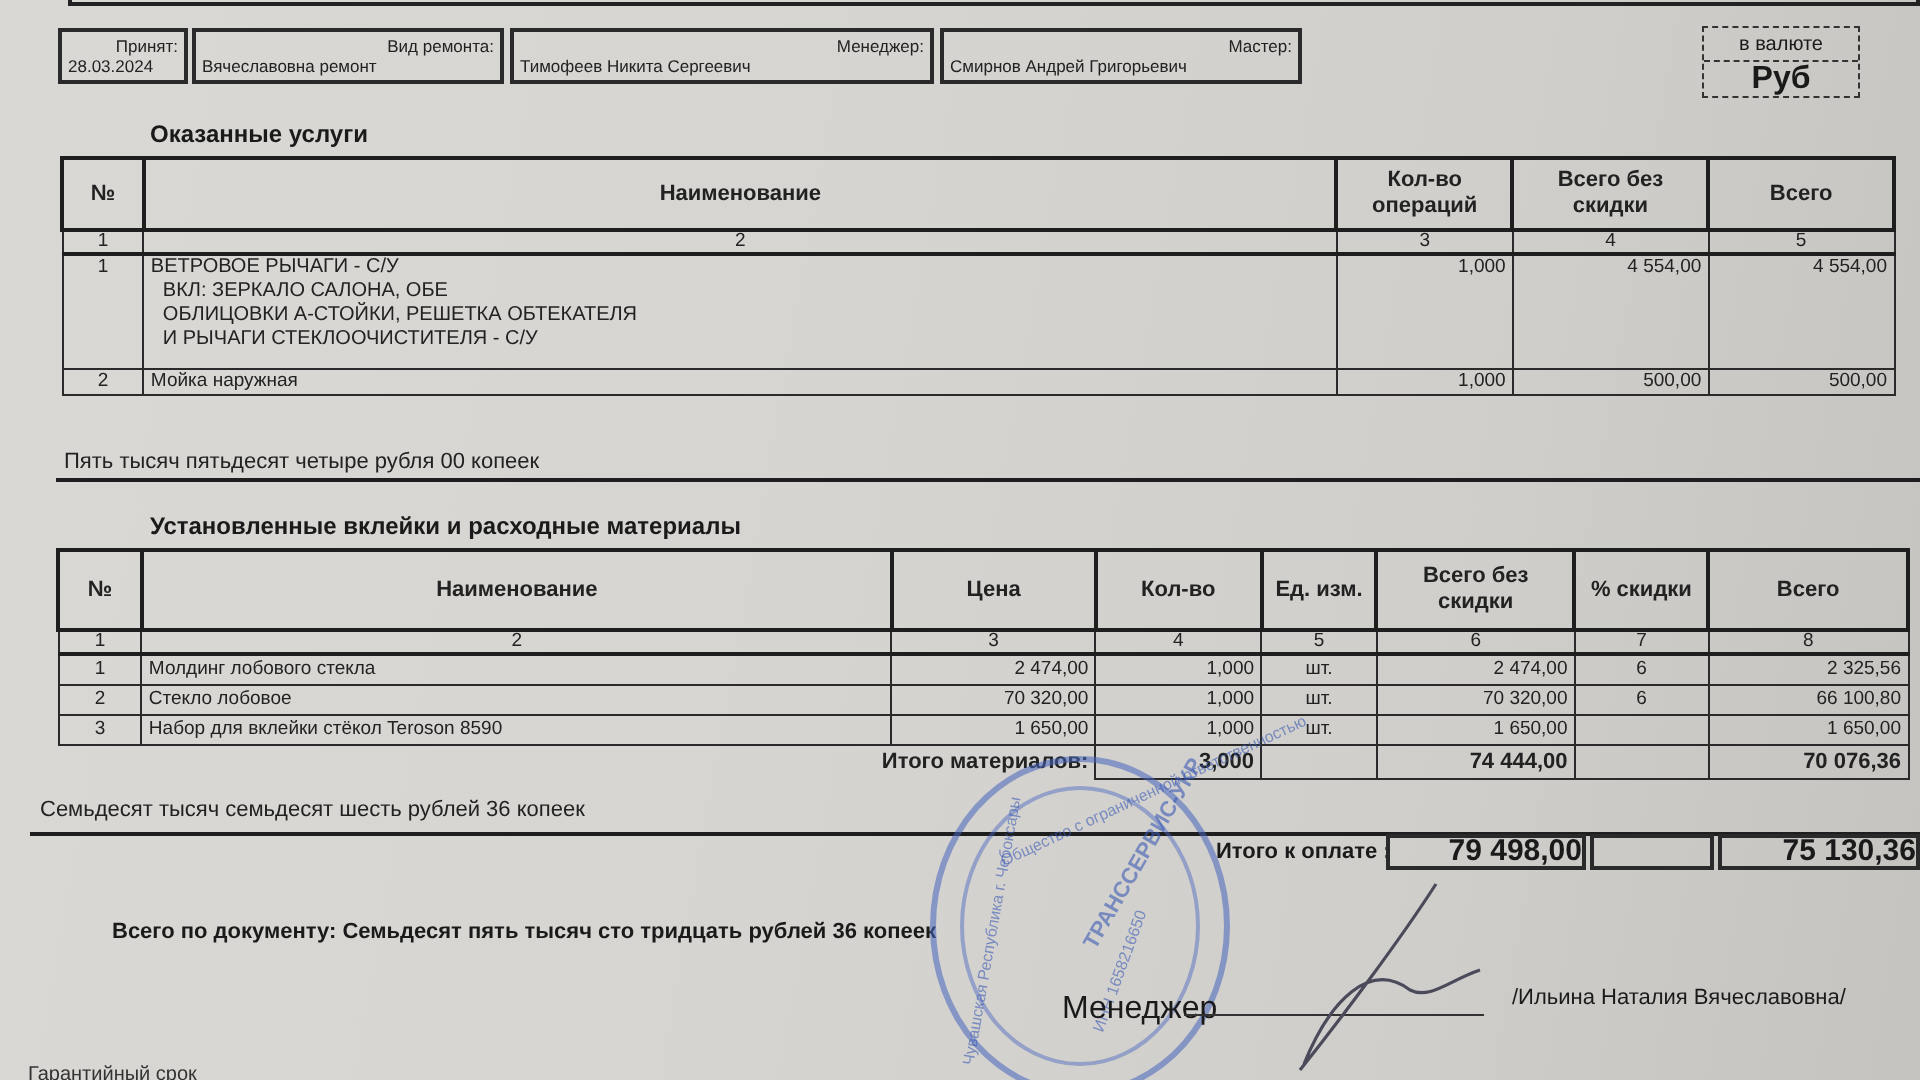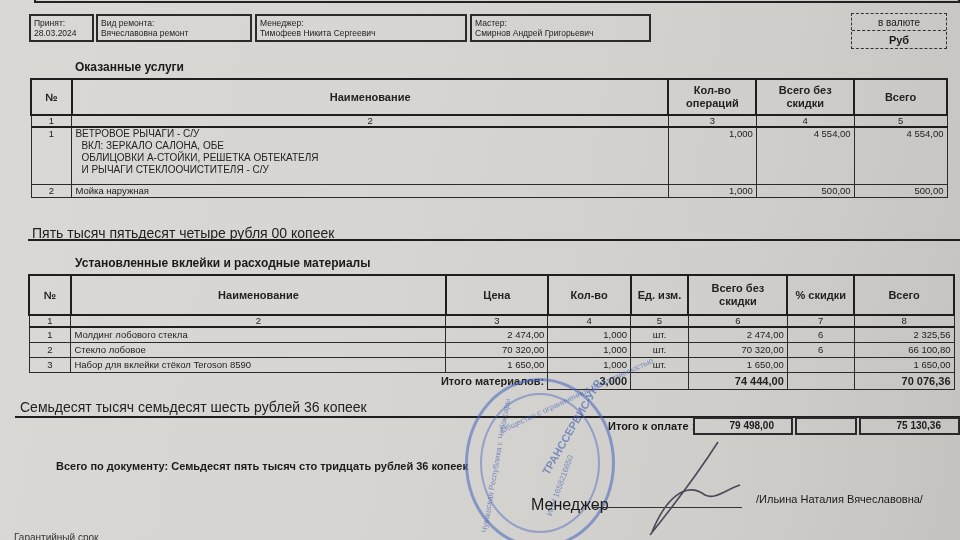--- a/index.html
+++ b/index.html
@@ -4,37 +4,37 @@
 <style>
   html, body { margin:0; padding:0; }
   body {
     width:960px; height:540px; overflow:hidden; position:relative;
     background: linear-gradient(100deg, #d9d8d5 0%, #d6d5d2 40%, #cfcecb 75%, #c4c3c0 100%);
     font-family: "Liberation Sans", sans-serif; color:#1a1a1a;
   }
   .abs { position:absolute; }
   .topframe { left:34px; top:-10px; width:926px; height:13px; border:2px solid #222; border-top:none; box-sizing:border-box; }
   .infobox { position:absolute; top:14px; height:28px; border:2px solid #2a2a2a; box-sizing:border-box; font-size:8.5px; line-height:10px; padding:2px 3px; color:#222; }
-  .infobox .lbl { display:block; }
+  .infobox .lbl { display:block;text-align:right; }
   .infobox .val { display:block; }
-  .currency { position:absolute; left:851px; top:13px; width:96px; height:36px; border:1px dashed #333; box-sizing:border-box; text-align:center; font-size:10px; }
+  .currency { position:absolute; left:851px; top:13px; width:79px; height:36px; border:1px dashed #333; box-sizing:border-box; text-align:center; font-size:10px; }
   .currency .c1 { height:16px; line-height:17px; border-bottom:1px dashed #333; }
-  .currency .c2 { font-weight:bold; font-size:11px; line-height:18px; }
+  .currency .c2 { font-weight:bold; font-size:16px; line-height:18px; }
   .sec-title { position:absolute; font-weight:bold; font-size:12px; color:#1a1a1a; }
   table.grid { position:absolute; border-collapse:collapse; font-size:9.5px; color:#222; }
   table.grid td, table.grid th { border:1px solid #2a2a2a; padding:0 3px; box-sizing:border-box; }
   table.grid th { font-weight:bold; font-size:11px; text-align:center; border:2px solid #1e1e1e; }
   table.grid tr.idx td { border-top:2px solid #1e1e1e; border-bottom:2px solid #1e1e1e; text-align:center; height:11px; line-height:10px; font-size:9.5px; }
   .r { text-align:right; }
   .c { text-align:center; }
   .total-row td { font-weight:bold; font-size:11px; }
-  .words { position:absolute; font-size:14px; color:#222; }
+  .words { position:absolute; font-size:11px; color:#222; }
   .rule { position:absolute; height:2px; background:#1e1e1e; }
   .bold11 { font-weight:bold; font-size:11px;padding-left:28px; }
-  .sumbox { position:absolute; border:2px solid #2a2a2a; box-sizing:border-box; font-size:10px; font-weight:bold; text-align:right; padding-right:17px; line-height:14px; height:18px; }
+  .sumbox { position:absolute; border:2px solid #2a2a2a; box-sizing:border-box; font-size:15px; font-weight:bold; text-align:right; padding-right:0; line-height:14px; height:18px; }
   .stamp { position:absolute; left:465px; top:378px; width:150px; height:170px; border-radius:50%; border:3px solid rgba(70,100,190,0.55); box-sizing:border-box; }
   .stamp-inner { position:absolute; left:12px; top:12px; right:12px; bottom:12px; border-radius:50%; border:2px solid rgba(70,100,190,0.45); }
   .stamp-text { position:absolute; font-size:8px; color:rgba(60,90,180,0.6); transform-origin:center; white-space:nowrap; }
 </style>
 </head>
 <body>
 
 <div class="abs topframe"></div>
 
 <div class="infobox" style="left:29px;width:65px;">

